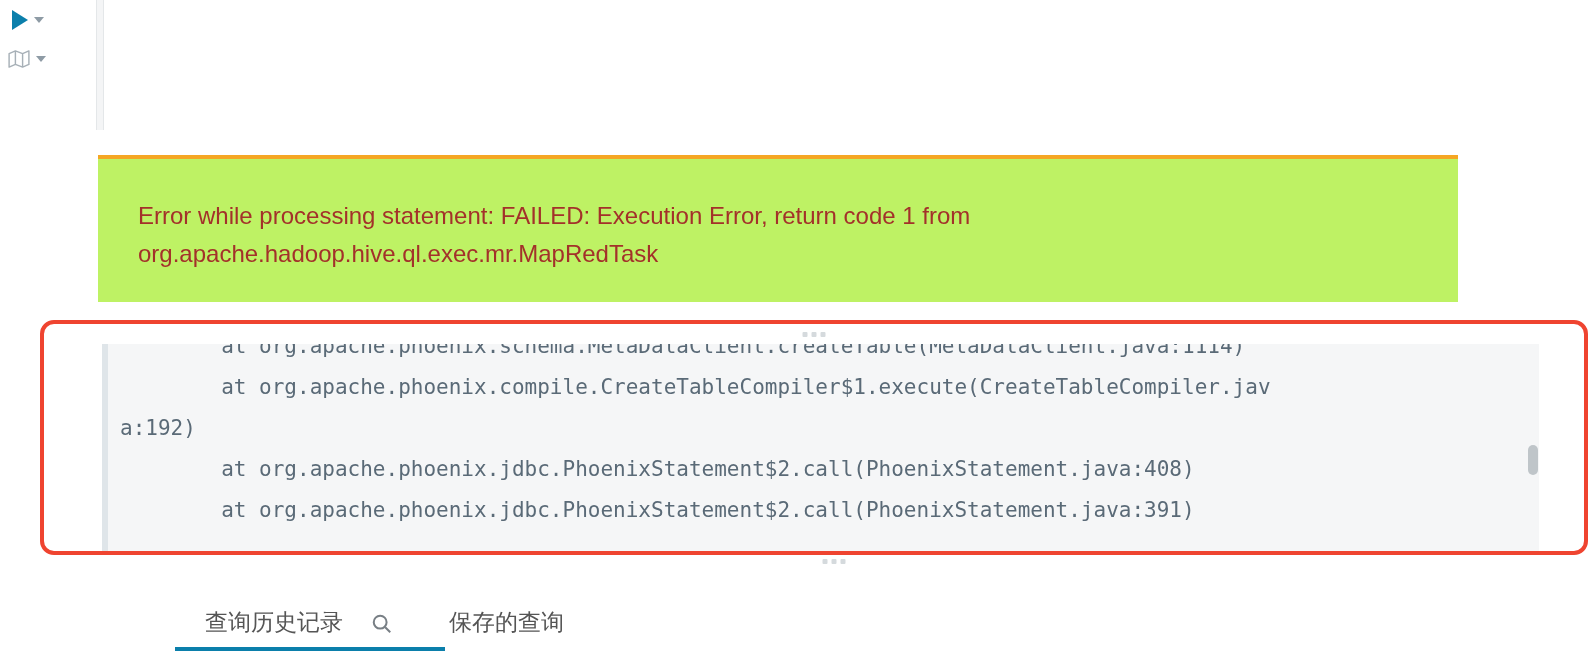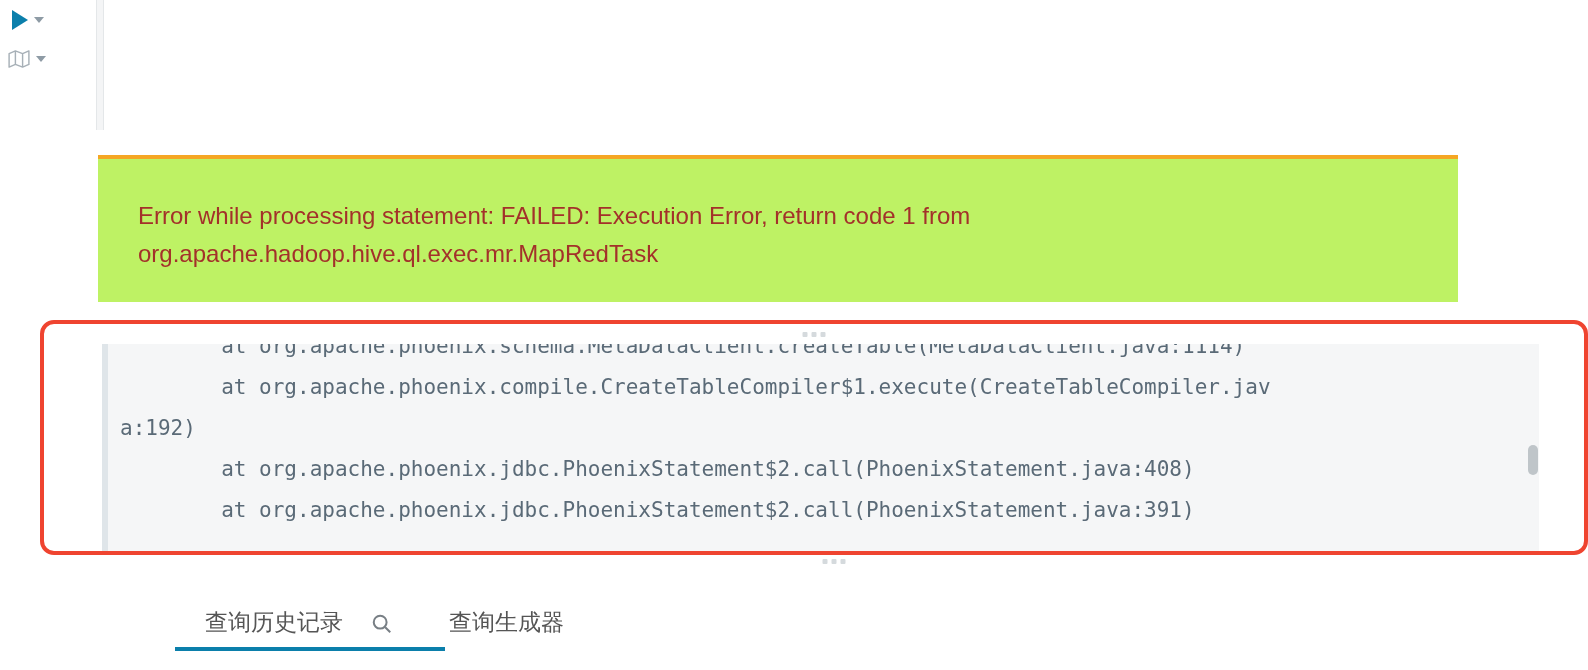--- a/index.html
+++ b/index.html
@@ -240,17 +240,17 @@
   </div>
 
   <div class="tabs">
     <div class="tab">查询历史记录</div>
     <div class="search-btn">
       <svg class="search-svg" viewBox="0 0 24 24">
         <circle cx="10" cy="10" r="7"></circle>
         <line x1="15.5" y1="15.5" x2="21" y2="21"></line>
       </svg>
     </div>
-    <div class="tab">查询生成器</div>
+    <div class="tab">保存的查询</div>
   </div>
   <div class="tab-underline"></div>
 
 </div>
 
 </body></html>

